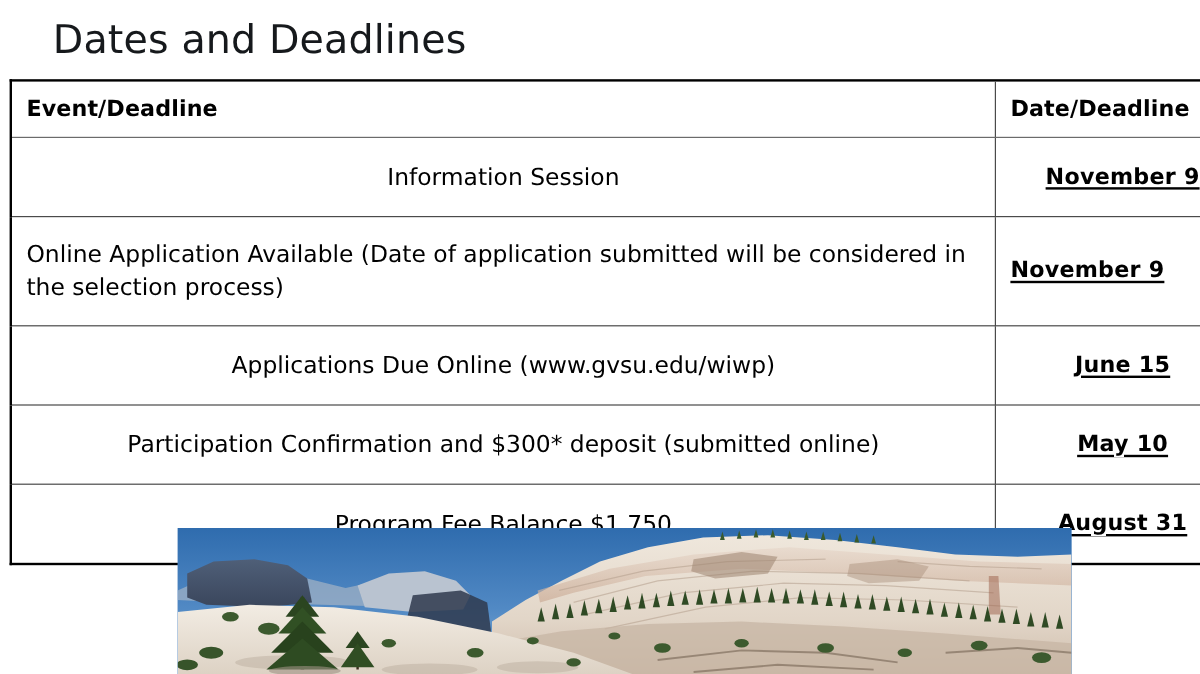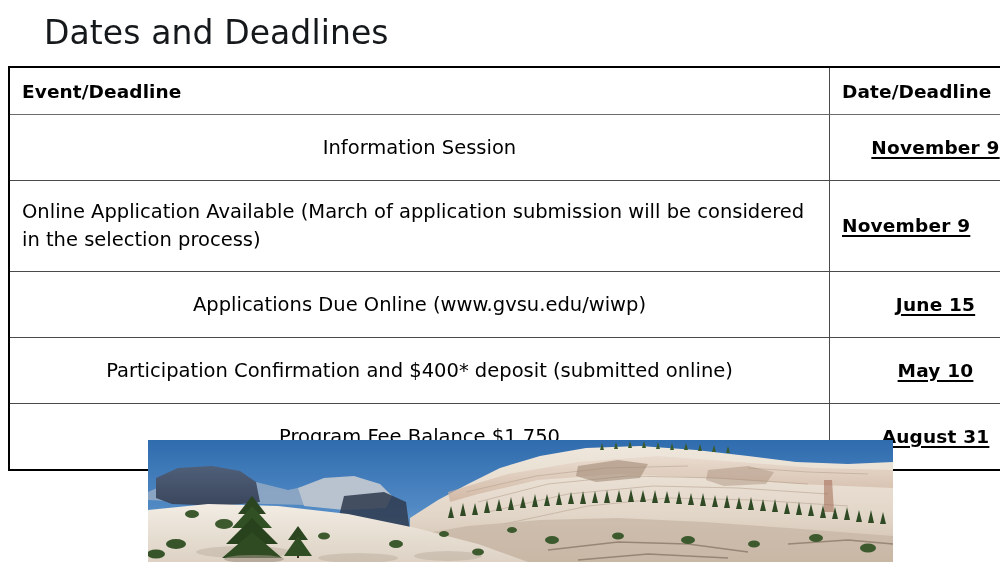--- a/index.html
+++ b/index.html
@@ -133,33 +133,33 @@
       </tr>
     </thead>
     <tbody>
       <tr class="row-std">
         <td class="col-event">Information Session</td>
         <td class="col-date">
           <span class="date-underline">November 9</span>
         </td>
       </tr>
       <tr class="row-tall">
-        <td class="col-event">Online Application Available (March of application submission will be considered in the selection process)</td>
+        <td class="col-event">Online Application Available (Date of application submitted will be considered in the selection process)</td>
         <td class="col-date">
           <span class="date-underline">November 9</span>
         </td>
       </tr>
       <tr class="row-std">
         <td class="col-event">Applications Due Online (www.gvsu.edu/wiwp)</td>
         <td class="col-date">
           <span class="date-underline">June 15</span>
         </td>
       </tr>
       <tr class="row-std">
-        <td class="col-event">Participation Confirmation and $400* deposit (submitted online)</td>
+        <td class="col-event">Participation Confirmation and $300* deposit (submitted online)</td>
         <td class="col-date">
           <span class="date-underline">May 10</span>
         </td>
       </tr>
       <tr class="row-std">
         <td class="col-event">Program Fee Balance $1,750</td>
         <td class="col-date">
           <span class="date-underline">August 31</span>
         </td>
       </tr>

